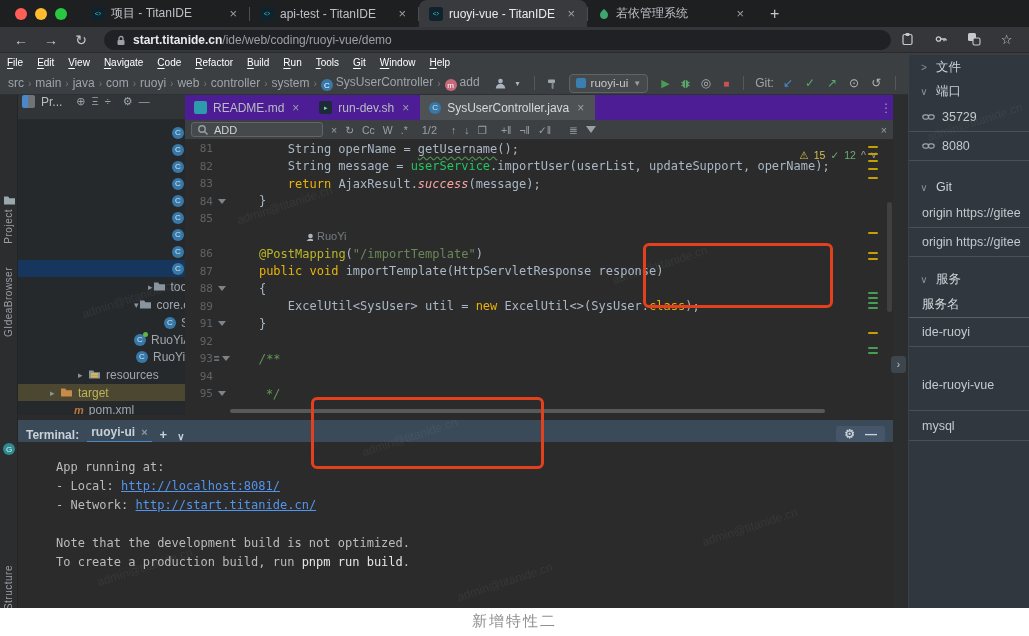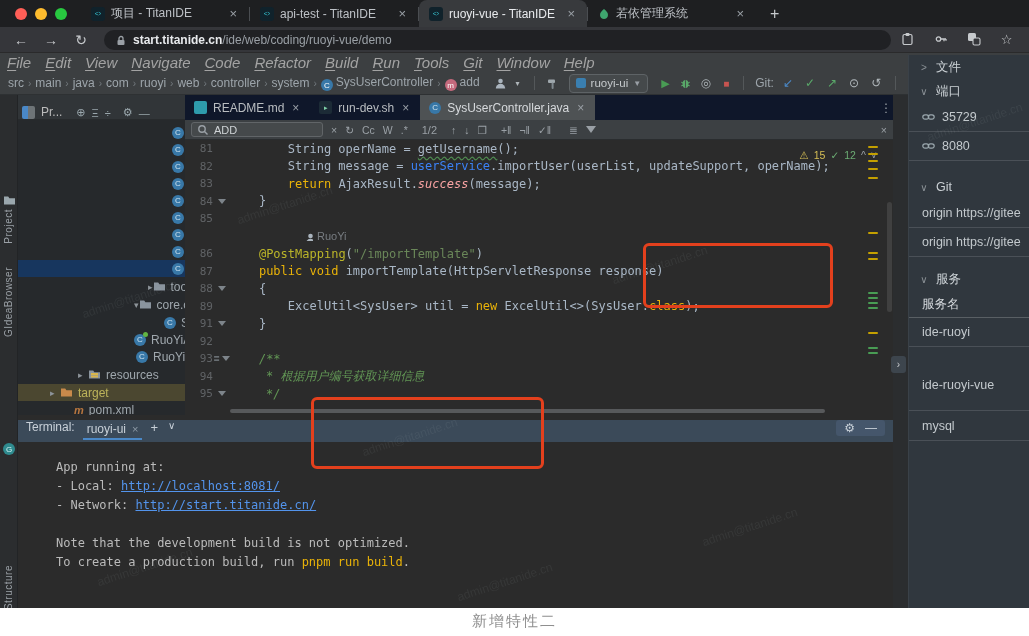--- a/index.html
+++ b/index.html
@@ -27,49 +27,49 @@
   .navic{color:#c7cacd;font-size:14px;width:30px;text-align:center;}
   .omnibox{height:20px;background:#202124;border-radius:11px;flex:1;max-width:770px;margin-left:8px;
            display:flex;align-items:center;padding:0 12px;gap:7px;}
   .urlhost{color:#e8eaed;font-size:12px;font-weight:bold;}
   .urlpath{color:#9aa0a6;font-size:12px;margin-left:-7px;}
   .uric{width:33px;text-align:center;color:#c7cacd;font-size:13px;}
 
   
   .menubar{left:0;top:52px;width:1029px;height:20px;background:#3c3f41;display:flex;align-items:center;
            border-top:1px solid #2a2a2b;box-sizing:border-box;}
-  .mi{color:#a3a3a3;font-size:15px;padding:0 7px;font-style:italic;}
+  .mi{color:#ffffff;font-size:10px;padding:0 7px;}
   .mi u{text-decoration:underline;text-underline-offset:2px;}
   .toolbar{left:0;top:72px;width:1029px;height:23px;background:#3c3f41;display:flex;align-items:center;
            border-bottom:1px solid #2e3133;box-sizing:border-box;padding-left:8px;}
   .bc{color:#9da5ab;font-size:12px;white-space:nowrap;}
   .bsep{color:#73797e;font-size:10px;padding:0 4px;}
   .bicon{width:12px;height:12px;border-radius:50%;display:inline-flex;align-items:center;justify-content:center;
          font-size:8px;color:#fff;vertical-align:-2px;margin-right:3px;}
   .runcombo{height:17px;background:#45494b;border:1px solid #5e6366;border-radius:4px;display:flex;
             align-items:center;gap:5px;padding:0 6px;color:#c6cacd;font-size:11.5px;margin:0 4px;}
   .tbtn{color:#afb6ba;font-size:12px;padding:0 3px;}
   .tdiv{width:1px;height:14px;background:#54585a;margin:0 5px;}
 
   
   .leftstrip{left:0;top:95px;width:18px;height:513px;background:#2b2d2f;border-right:1px solid #222426;box-sizing:border-box;}
   .vlabel{writing-mode:vertical-rl;transform:rotate(180deg);font-size:10px;color:#9aa0a6;letter-spacing:.5px;}
   .rightstrip{left:893px;top:95px;width:15px;height:513px;background:#2b2d2f;}
-  .projhdr{left:18px;top:95px;width:167px;height:25px;background:#313538;display:flex;align-items:flex-end;
+  .projhdr{left:18px;top:95px;width:167px;height:25px;background:#313538;display:flex;align-items:flex-start;
            padding:0 4px;box-sizing:border-box;gap:6px;border-bottom:1px solid #282b2d;}
   .ph-ic{color:#9aa7ad;font-size:11px;}
   .tree{left:18px;top:120px;width:167px;height:295px;background:#26292c;overflow:hidden;}
   .trow{position:absolute;height:17px;display:flex;align-items:center;font-size:12px;color:#9fa7ad;white-space:nowrap;}
   .cls{width:12px;height:12px;border-radius:50%;background:#3878a8;color:#cfe3ef;font-size:8px;
        display:inline-flex;align-items:center;justify-content:center;flex:none;position:relative;}
   .rundot{position:absolute;right:-2px;top:-2px;width:5px;height:5px;border-radius:50%;background:#62b543;}
   .tarrow{color:#8d949a;font-size:9px;width:10px;display:inline-block;}
 
   
-  .edtabs{left:185px;top:95px;width:708px;height:25px;background:#0f172a;display:flex;align-items:flex-end;}
+  .edtabs{left:185px;top:95px;width:708px;height:25px;background:#4c1d95;display:flex;align-items:flex-end;}
   .etab{height:25px;display:flex;align-items:center;gap:6px;padding:0 9px;color:#b9bdc0;font-size:12px;}
   .etab.active{background:#4e5254;color:#d7dadd;}
   .etab .bx{font-size:12px;}
   .doc-ic{width:13px;height:13px;border-radius:2px;flex:none;}
 
   
   .findbar{left:185px;top:120px;width:708px;height:20px;background:#3c4043;display:flex;align-items:center;
            border-bottom:1px solid #2a2d2f;box-sizing:border-box;padding-left:6px;gap:8px;}
   .ffield{width:132px;height:15px;background:#45494b;border:1px solid #616568;border-radius:3px;display:flex;
           align-items:center;gap:5px;padding:0 5px;box-sizing:border-box;}
@@ -78,42 +78,42 @@
   .fcount{color:#9aa0a6;font-size:11px;margin:0 6px;}
   .funnel{width:0;height:0;border-left:5px solid transparent;border-right:5px solid transparent;border-top:7px solid #9aa0a6;}
 
   
   .codearea{left:185px;top:140px;width:708px;height:275px;background:#2b2b2b;overflow:hidden;}
   .cl{display:flex;height:17.5px;align-items:center;}
   .gut{width:28px;text-align:right;color:#606366;font-family:"DejaVu Sans Mono",monospace;font-size:11px;flex:none;}
   .fold{width:17px;flex:none;display:flex;justify-content:center;align-items:center;}
   .fd{width:0;height:0;border-left:4px solid transparent;border-right:4px solid transparent;border-top:5px solid #7d848a;}
   .ct{margin:0;font-family:"DejaVu Sans Mono",monospace;font-size:12px;color:#a9b7c6;white-space:pre;}
-  .seg-k{color:#eab308;}.seg-s{color:#6a8759;}.seg-a{color:#bbb529;}.seg-f{color:#3b82f6;}
+  .seg-k{color:#eab308;}.seg-s{color:#6a8759;}.seg-a{color:#bbb529;}.seg-f{color:#22c55e;}
   .seg-c{color:#629755;font-style:italic;}.seg-i{font-style:italic;color:#fca5a5;}
   .seg-w{text-decoration:underline wavy #4f8d51;text-underline-offset:3px;}
   .chip{background:#4c5052;color:#8c9194;border-radius:7px;padding:0 5px;font-size:10px;font-family:"Liberation Sans",sans-serif;}
   .code-author{color:#787d82;font-size:11px;display:flex;align-items:center;gap:4px;margin-left:74px;}
   .inspect{position:absolute;right:16px;top:9px;display:flex;align-items:center;gap:5px;font-size:10.5px;color:#9aa0a6;}
   .insp-w{color:#d6bf55;}.insp-t{color:#6cad74;}
   .hscroll{position:absolute;left:45px;bottom:2px;width:595px;height:4px;border-radius:2px;background:rgba(170,176,180,.35);}
   .stripe{position:absolute;width:10px;height:2px;left:683px;border-radius:1px;}
   .vthumb{position:absolute;right:1px;top:62px;width:5px;height:110px;background:rgba(255,255,255,.10);border-radius:3px;}
 
   
-  .termhdr{left:18px;top:420px;width:875px;height:22px;background:#3b4a59;display:flex;align-items:flex-start;
-           padding:0 8px;box-sizing:border-box;color:#c8d0d8;font-size:12px;gap:10px;}
+  .termhdr{left:18px;top:420px;width:875px;height:22px;background:#3b4a59;display:flex;align-items:flex-end;
+           padding:0 8px;box-sizing:border-box;color:#c8d0d8;font-size:12px;gap:10px;font-weight:bold;}
   .termtab{position:relative;color:#c8d0d8;padding:2px 2px 3px;display:flex;gap:6px;align-items:center;}
   .termtab:after{content:"";position:absolute;left:-2px;right:-2px;bottom:-1px;height:2px;background:#4a88c7;}
   .termbtns{margin-left:auto;background:#45566b;border-radius:3px;display:flex;align-items:center;gap:10px;
             padding:1px 8px;color:#c8d0d8;}
   .termbody{left:18px;top:442px;width:875px;height:166px;background:#2b2b2b;padding:16px 0 0 38px;box-sizing:border-box;
             font-family:"DejaVu Sans Mono",monospace;font-size:12px;line-height:19px;color:#bbbbbb;}
   .tlink{color:#5394ec;text-decoration:underline;}
-  .tcmd{color:#eab308;}
+  .tcmd{color:#e5e5e5;}
 
   
   .drawer{left:908px;top:55px;width:121px;height:553px;background:#30373e;border-left:1px solid #3a4148;
           box-sizing:border-box;overflow:hidden;}
   .dsec-title{height:24px;display:flex;align-items:center;gap:8px;padding-left:11px;color:#ccd2d6;font-size:12.5px;}
   .chev{color:#8b9196;font-size:10px;width:8px;display:inline-block;text-align:center;}
   .drow{height:29px;display:flex;align-items:center;gap:7px;padding-left:13px;color:#c3c9cd;font-size:12.5px;
         border-bottom:1px solid rgba(255,255,255,.13);white-space:nowrap;overflow:hidden;box-sizing:border-box;}
   .drow.nb{border-bottom:none;}
   .dsec-git .dsec-title{margin-top:14px;}
@@ -548,21 +548,20 @@
             <span class="gut">93</span>
             <span class="fold">
               <span style="color:#7d848a;font-size:8px;margin-right:2px">≣</span>
               <i class="fd"></i>
             </span>
             <pre class="ct"><span class="seg-d">    </span><span class="seg-c">/**</span></pre>
           </div>
           <div class="cl">
             <span class="gut">94</span>
             <span class="fold"></span>
-            <pre class="ct"><span class="seg-c">     * 根据用户编号获取详细信息</span></pre>
           </div>
           <div class="cl">
             <span class="gut">95</span>
             <span class="fold">
               <i class="fd"></i>
             </span>
             <pre class="ct"><span class="seg-c">     */</span></pre>
           </div>
         </div>
       <div class="hscroll"></div>

